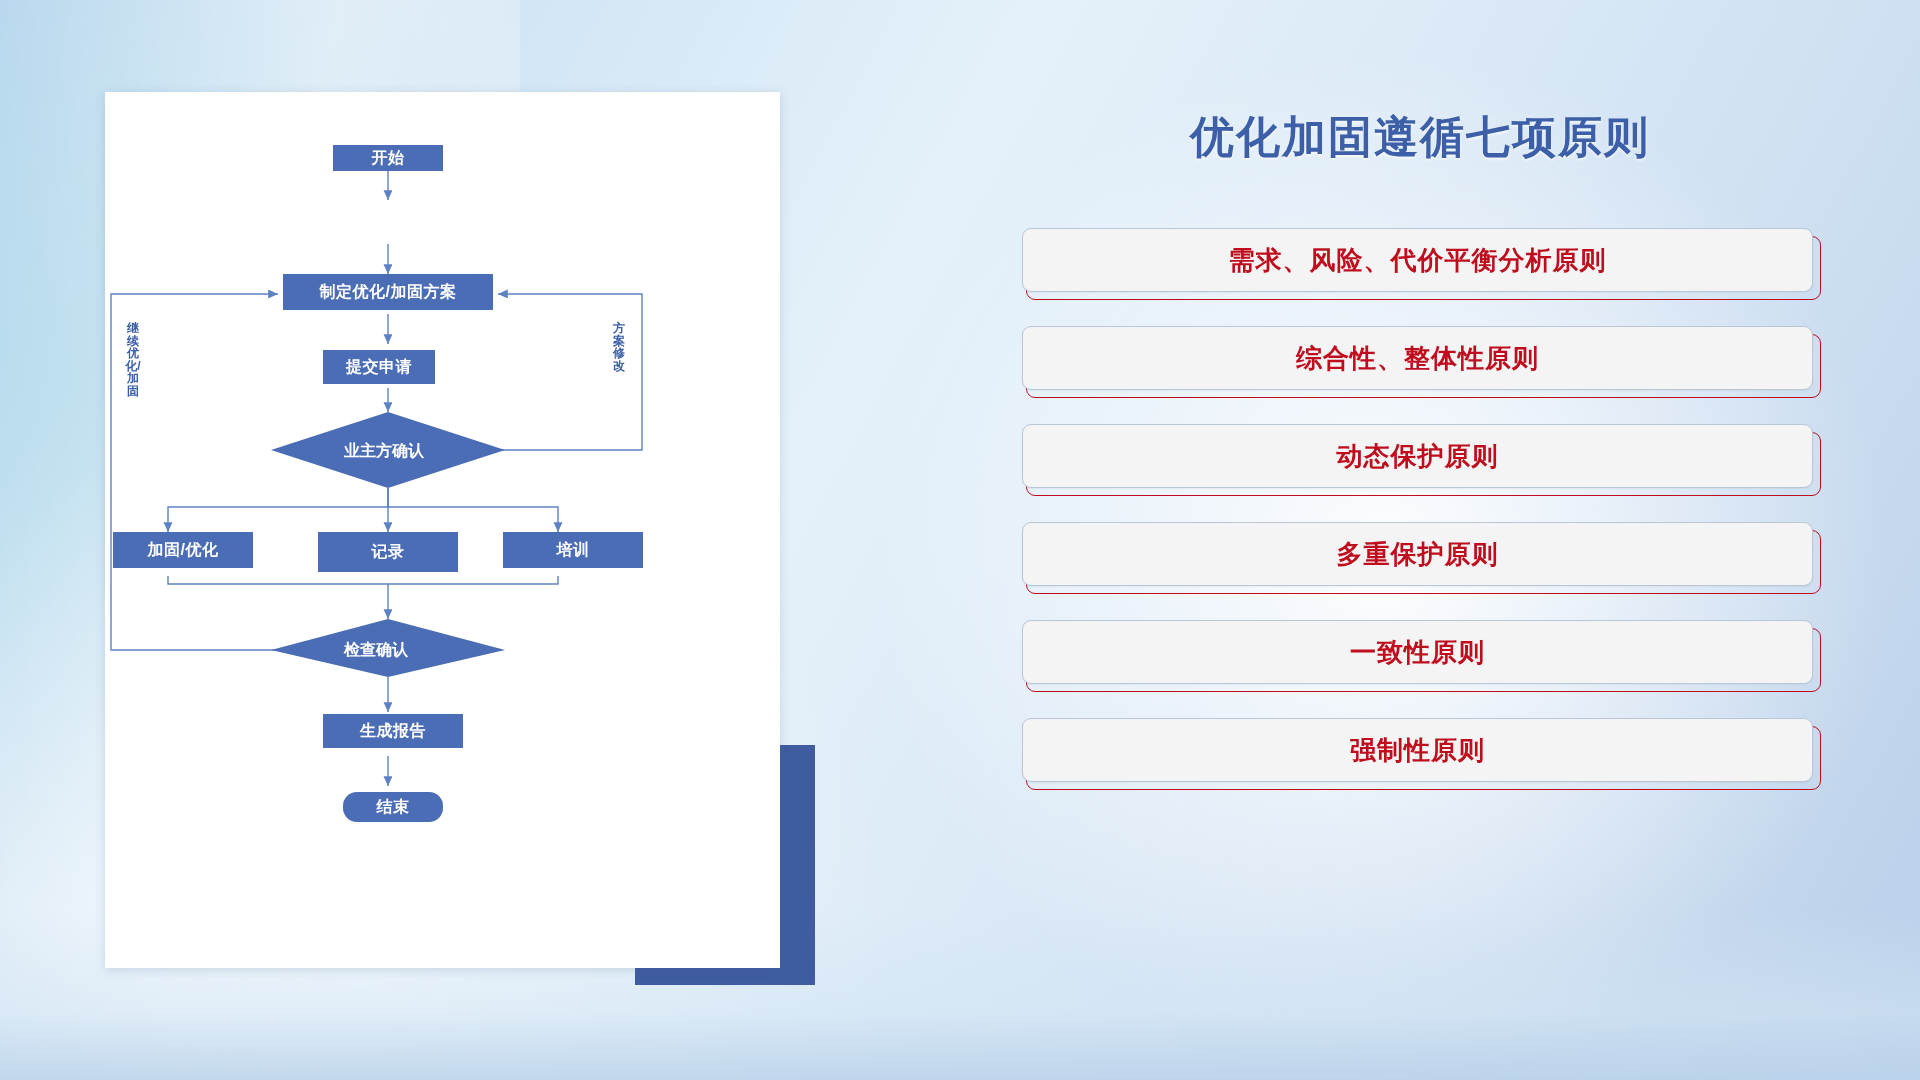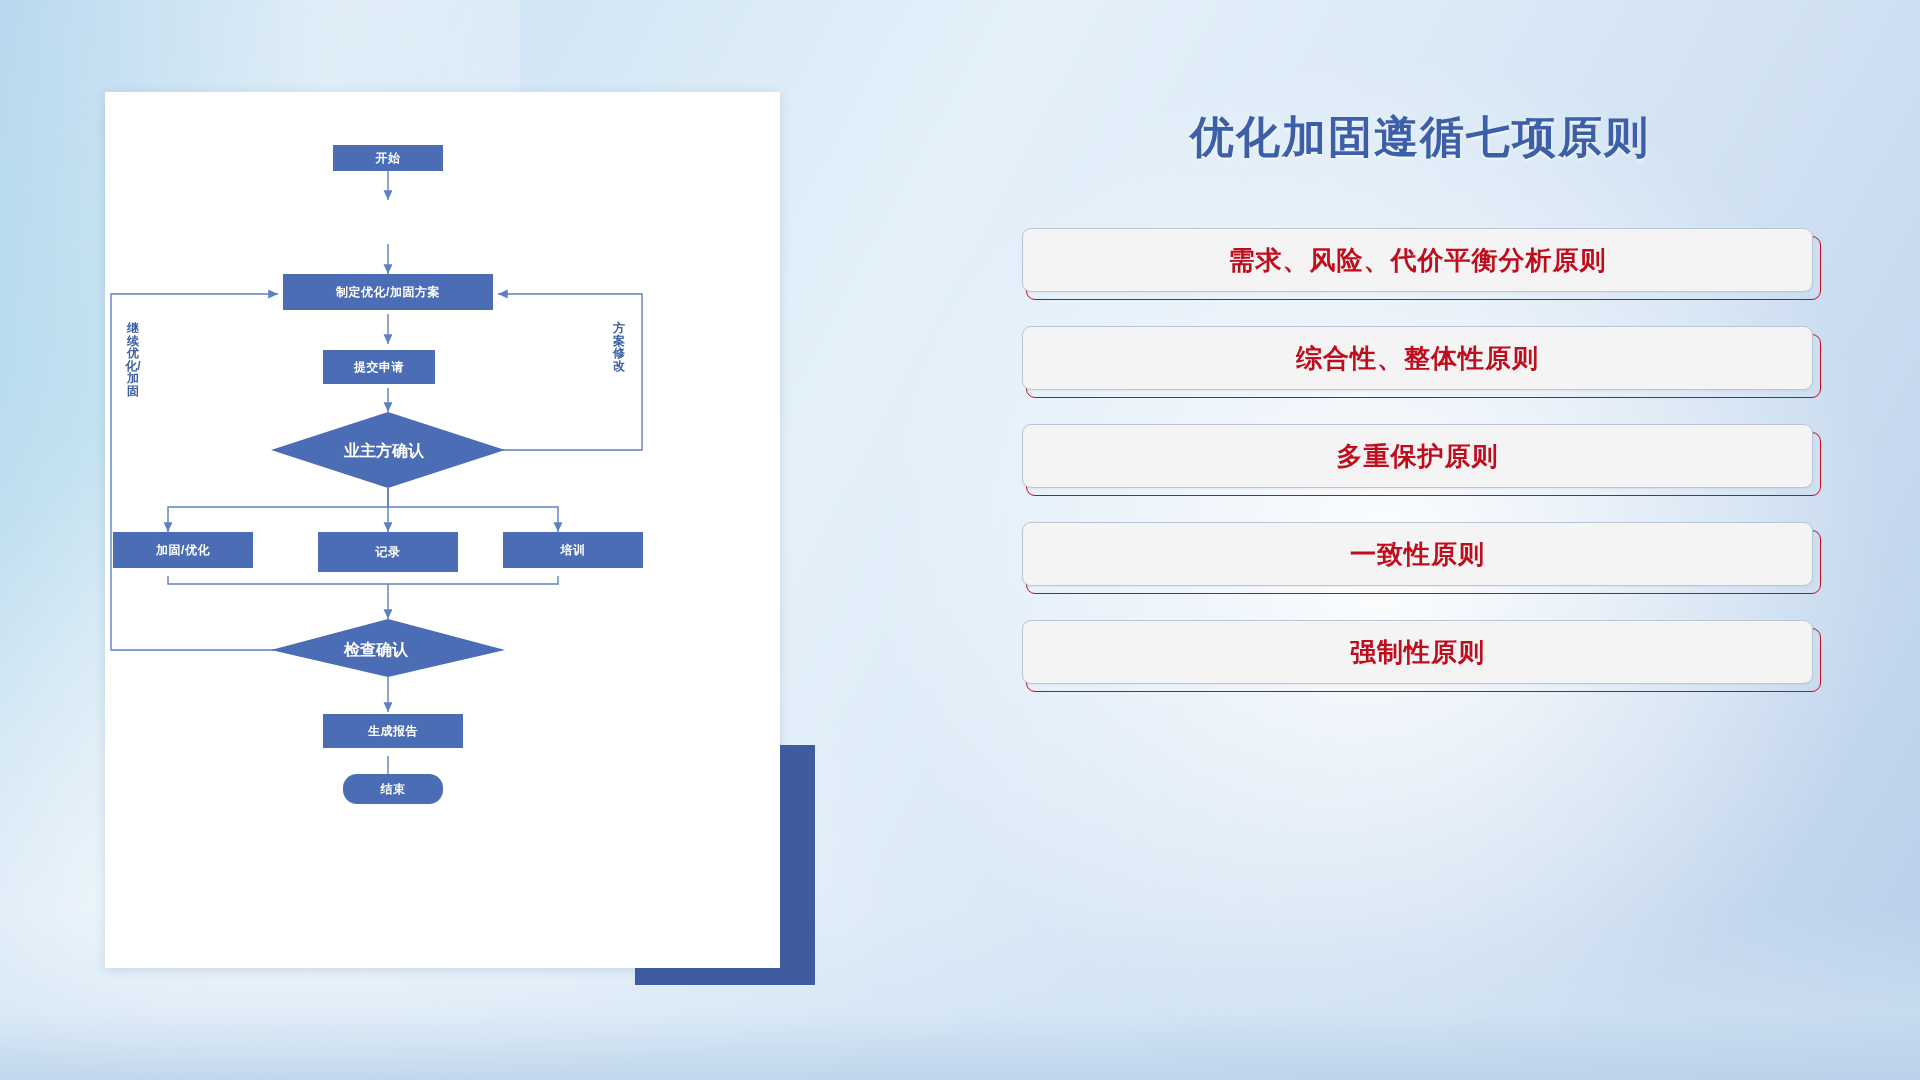--- a/index.html
+++ b/index.html
@@ -51,21 +51,21 @@
     width: 675px; height: 876px;
     background: #ffffff;
     box-shadow: 0 2px 10px rgba(60,90,140,0.18);
   }
   #flow-svg { position: absolute; left: 0; top: 0; }
 
   .fc-node {
     position: absolute;
     background: #4a6db5;
     color: #ffffff;
-    font-size: 12px;
+    font-size: 16px;
     font-weight: 700;
     display: flex;
     align-items: center;
     justify-content: center;
     letter-spacing: 0.5px;
     white-space: nowrap;
   }
   .fc-label {
     position: absolute;
     color: #3b5ea8;
@@ -195,21 +195,21 @@
   <div class="fc-node" style="left:218px; top:258px; width:112px; height:34px;font-family:Liberation Serif, serif;">提交申请</div>
 
   <div class="fc-node" style="left:8px; top:440px; width:140px; height:36px;">加固/优化</div>
 
   <div class="fc-node" style="left:213px; top:440px; width:140px; height:40px;">记录</div>
 
   <div class="fc-node" style="left:398px; top:440px; width:140px; height:36px;">培训</div>
 
   <div class="fc-node" style="left:218px; top:622px; width:140px; height:34px;">生成报告</div>
 
-  <div class="fc-node" style="left:238px; top:682px; width:100px; height:30px;border-radius:14px;">结束</div>
+  <div class="fc-node" style="left:238px; top:700px; width:100px; height:30px;border-radius:14px;">结束</div>
 
   <div class="fc-diamond-text" style="left:239px; top:349px;">业主方确认</div>
   <div class="fc-diamond-text" style="left:239px; top:548px;">检查确认</div>
 
   <div class="fc-label" style="left:18px; top:230px;">继续优化/加固</div>
   <div class="fc-label" style="left:504px; top:230px;">方案修改</div>
 
 </div>
 
 <div id="right-title">优化加固遵循七项原则</div>
@@ -219,20 +219,24 @@
   <div class="principle-wrap">
     <div class="principle-underline"></div>
     <div class="principle-box">需求、风险、代价平衡分析原则</div>
   </div>
 
   <div class="principle-wrap">
     <div class="principle-underline"></div>
     <div class="principle-box">综合性、整体性原则</div>
   </div>
 
+  <div class="principle-wrap">
+    <div class="principle-underline"></div>
+    <div class="principle-box">动态保护原则</div>
+  </div>
 
   <div class="principle-wrap">
     <div class="principle-underline"></div>
     <div class="principle-box">多重保护原则</div>
   </div>
 
   <div class="principle-wrap">
     <div class="principle-underline"></div>
     <div class="principle-box">一致性原则</div>
   </div>

